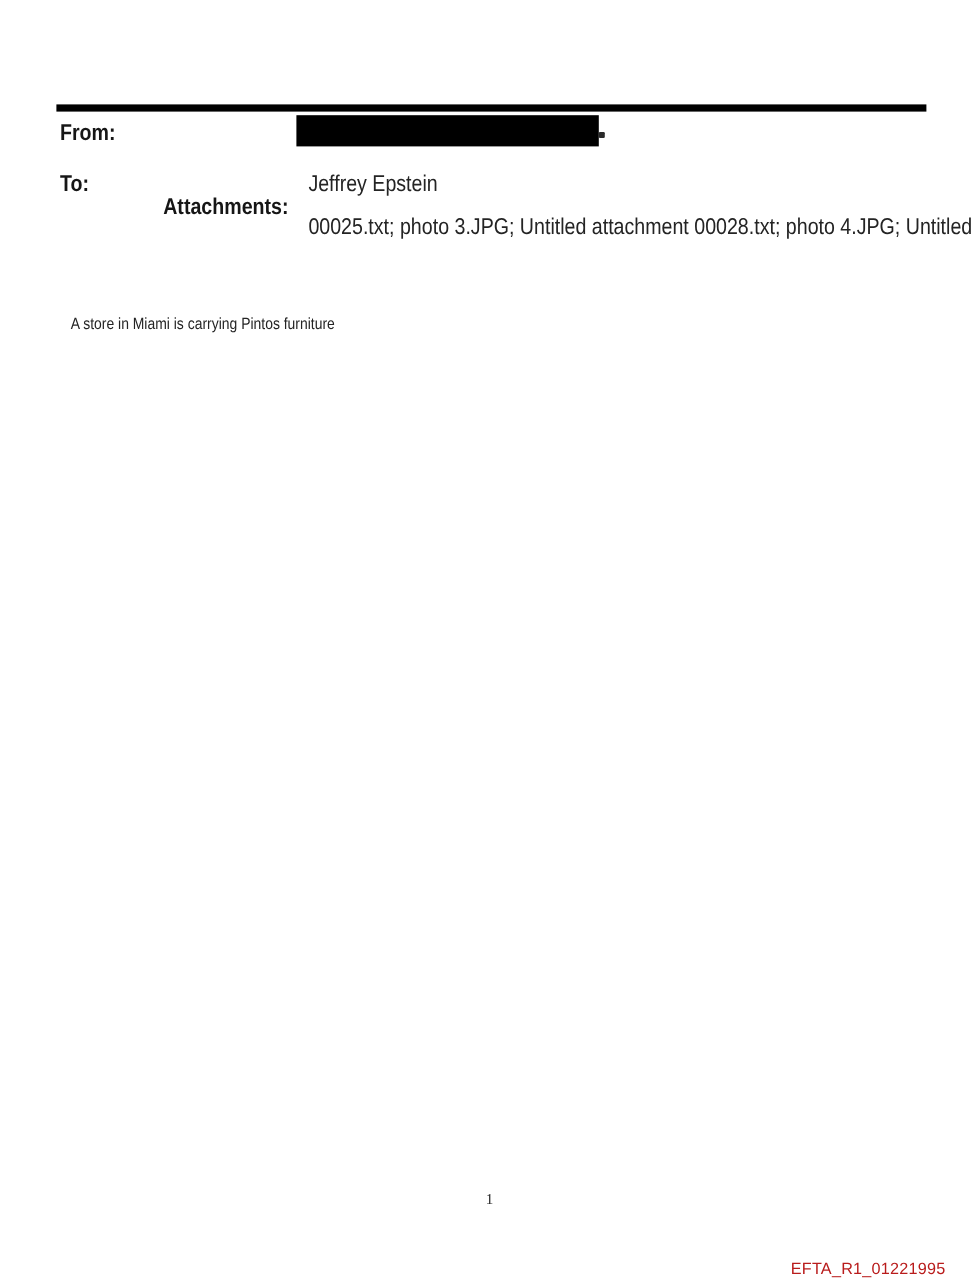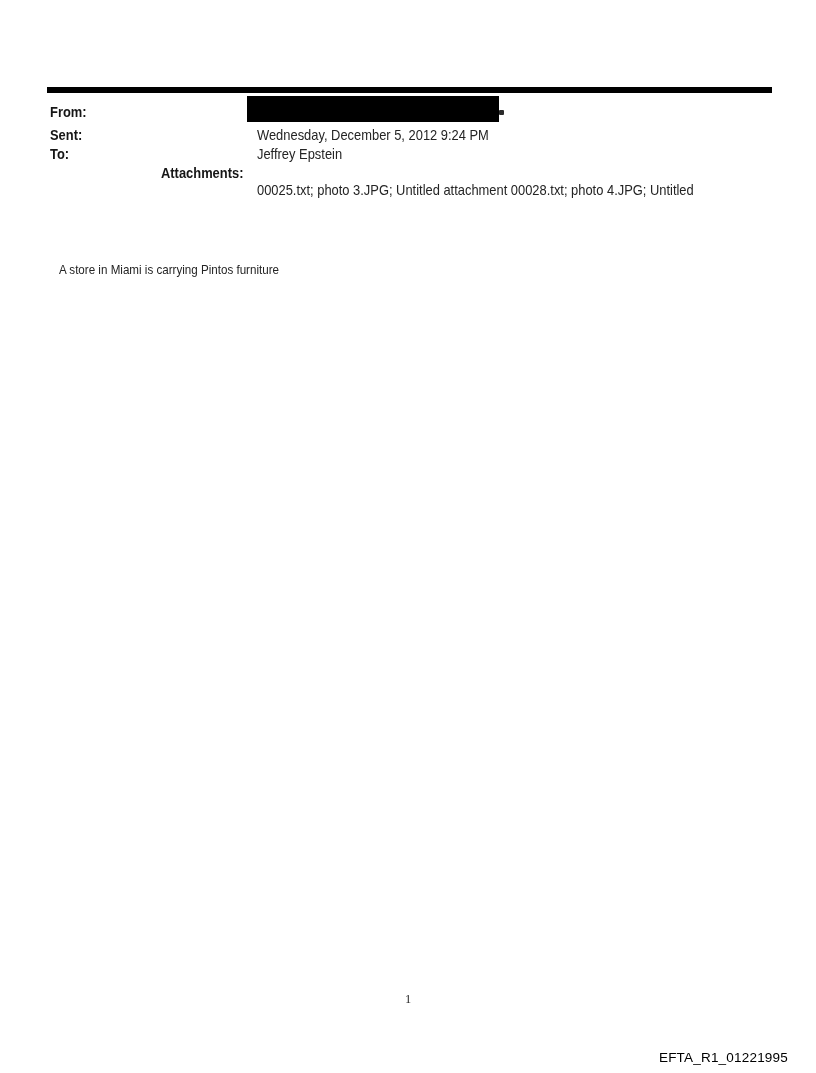--- a/index.html
+++ b/index.html
@@ -29,21 +29,21 @@
     top: 87px;
     width: 725px;
     height: 6px;
     background: #000000;
   }
   .hrow {
     position: absolute;
     left: 50px;
     width: 730px;
     display: flex;
-    font-size: 15px;
+    font-size: 19px;
     line-height: 15px;
   }
   .row-from   { top: 104px; }
   .row-sent   { top: 127px; }
   .row-to     { top: 146px; }
   .row-attach { top: 165px; text-align: right; }
   .hlabel {
     flex: 0 0 207px;
     font-weight: 700;
     color: #161616;
@@ -87,40 +87,36 @@
     font-family: "Liberation Serif", serif;
     font-size: 12.5px;
     color: #2a2a2a;
   }
   .bates-number {
     position: absolute;
     top: 1050px;
     right: 28px;
     font-size: 13.5px;
     letter-spacing: 0.2px;
-    color: #000000;
+    color: #b91c1c;
   }
 </style>
 </head>
 <body>
 
 <div class="page">
 
   <div class="top-rule"></div>
 
   <div class="hrow row-from">
     <span class="hlabel"><span class="cond">From:</span></span>
   </div>
   <div class="redaction-bar"></div>
   <div class="redaction-remnant"></div>
 
-  <div class="hrow row-sent">
-    <span class="hlabel"><span class="cond">Sent:</span></span>
-    <span class="hval"><span class="cond">Wednesday, December 5, 2012 9:24 PM</span></span>
-  </div>
 
   <div class="hrow row-to">
     <span class="hlabel"><span class="cond">To:</span></span>
     <span class="hval"><span class="cond">Jeffrey Epstein</span></span>
   </div>
 
   <div class="hrow row-attach">
     <span class="hlabel"><span class="cond">Attachments:</span></span>
     <span class="hval">
       <span class="attach-line" style="display:block;margin-top:16px;"><span class="cond">00025.txt; photo 3.JPG; Untitled attachment 00028.txt; photo 4.JPG; Untitled</span></span>

